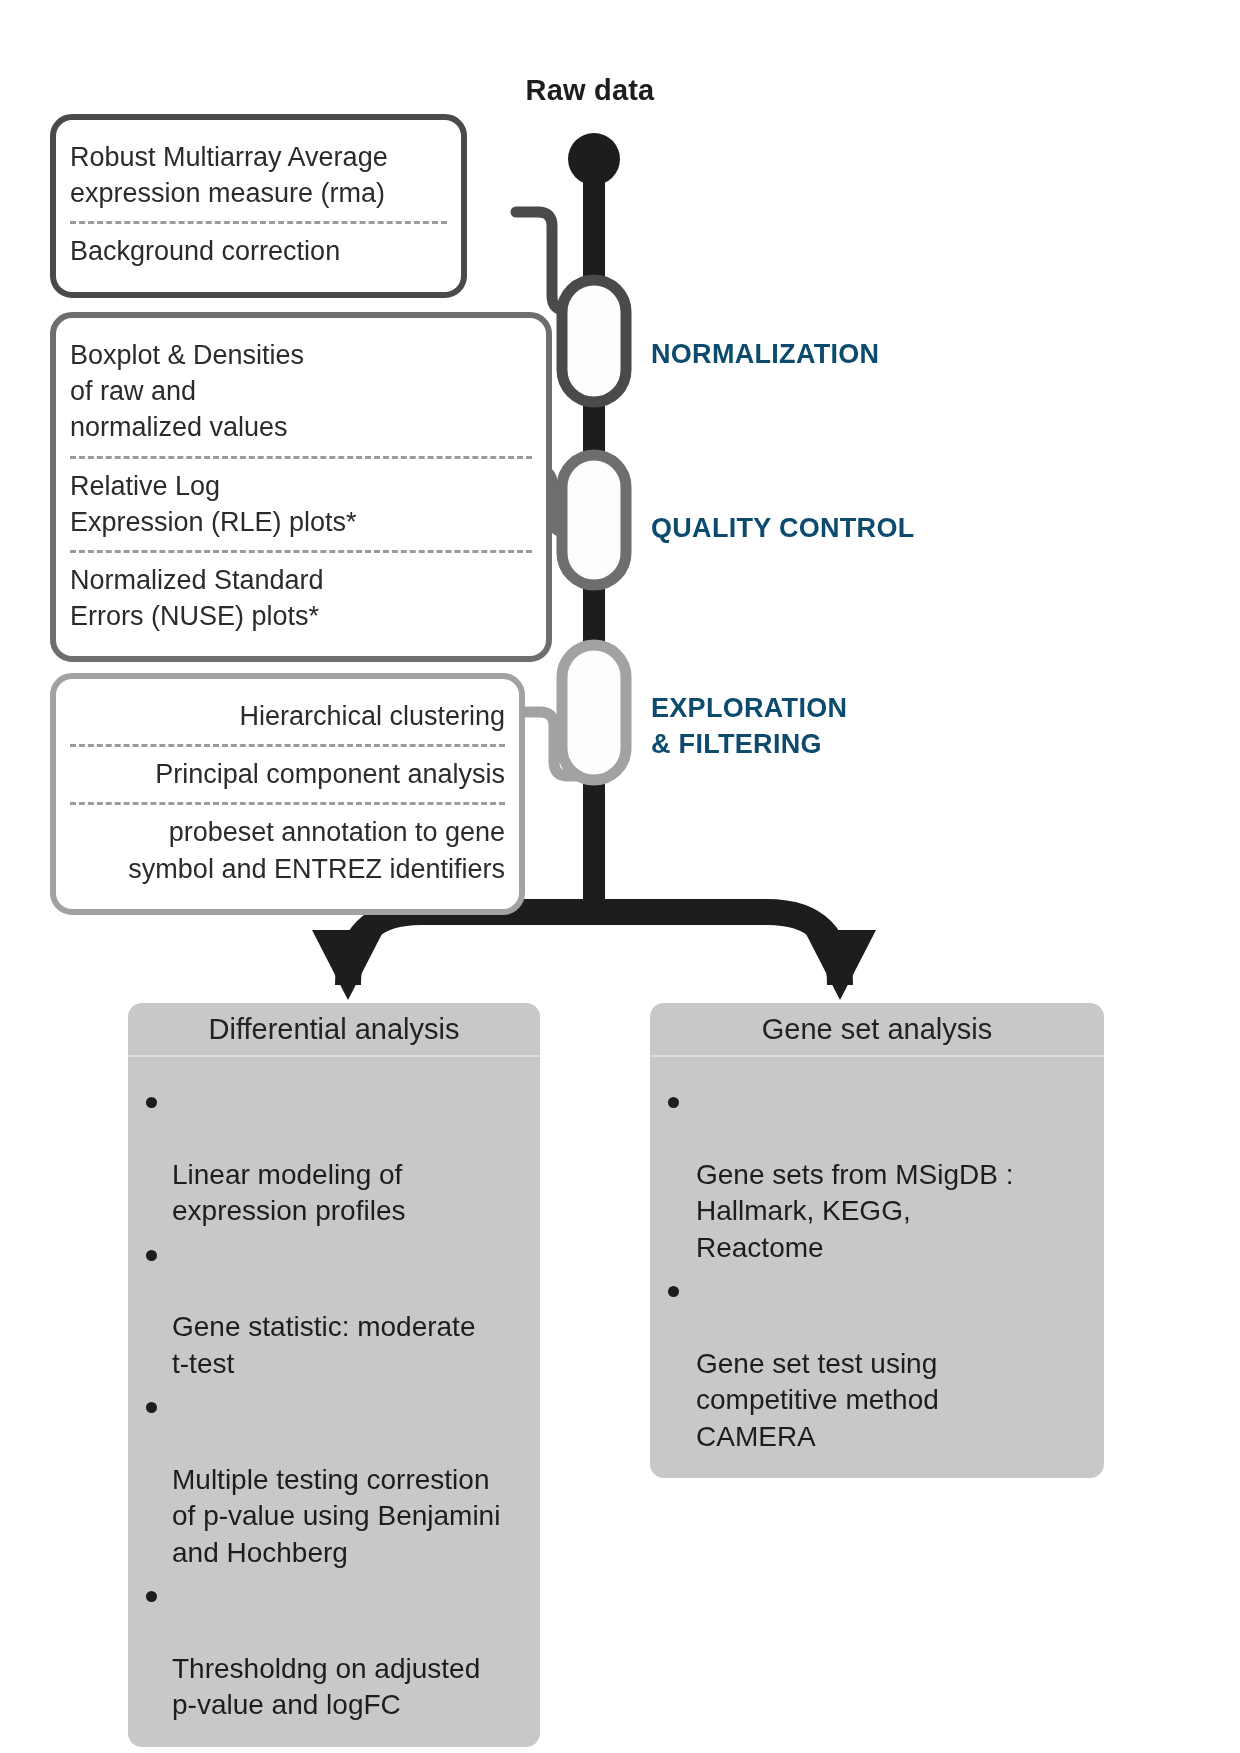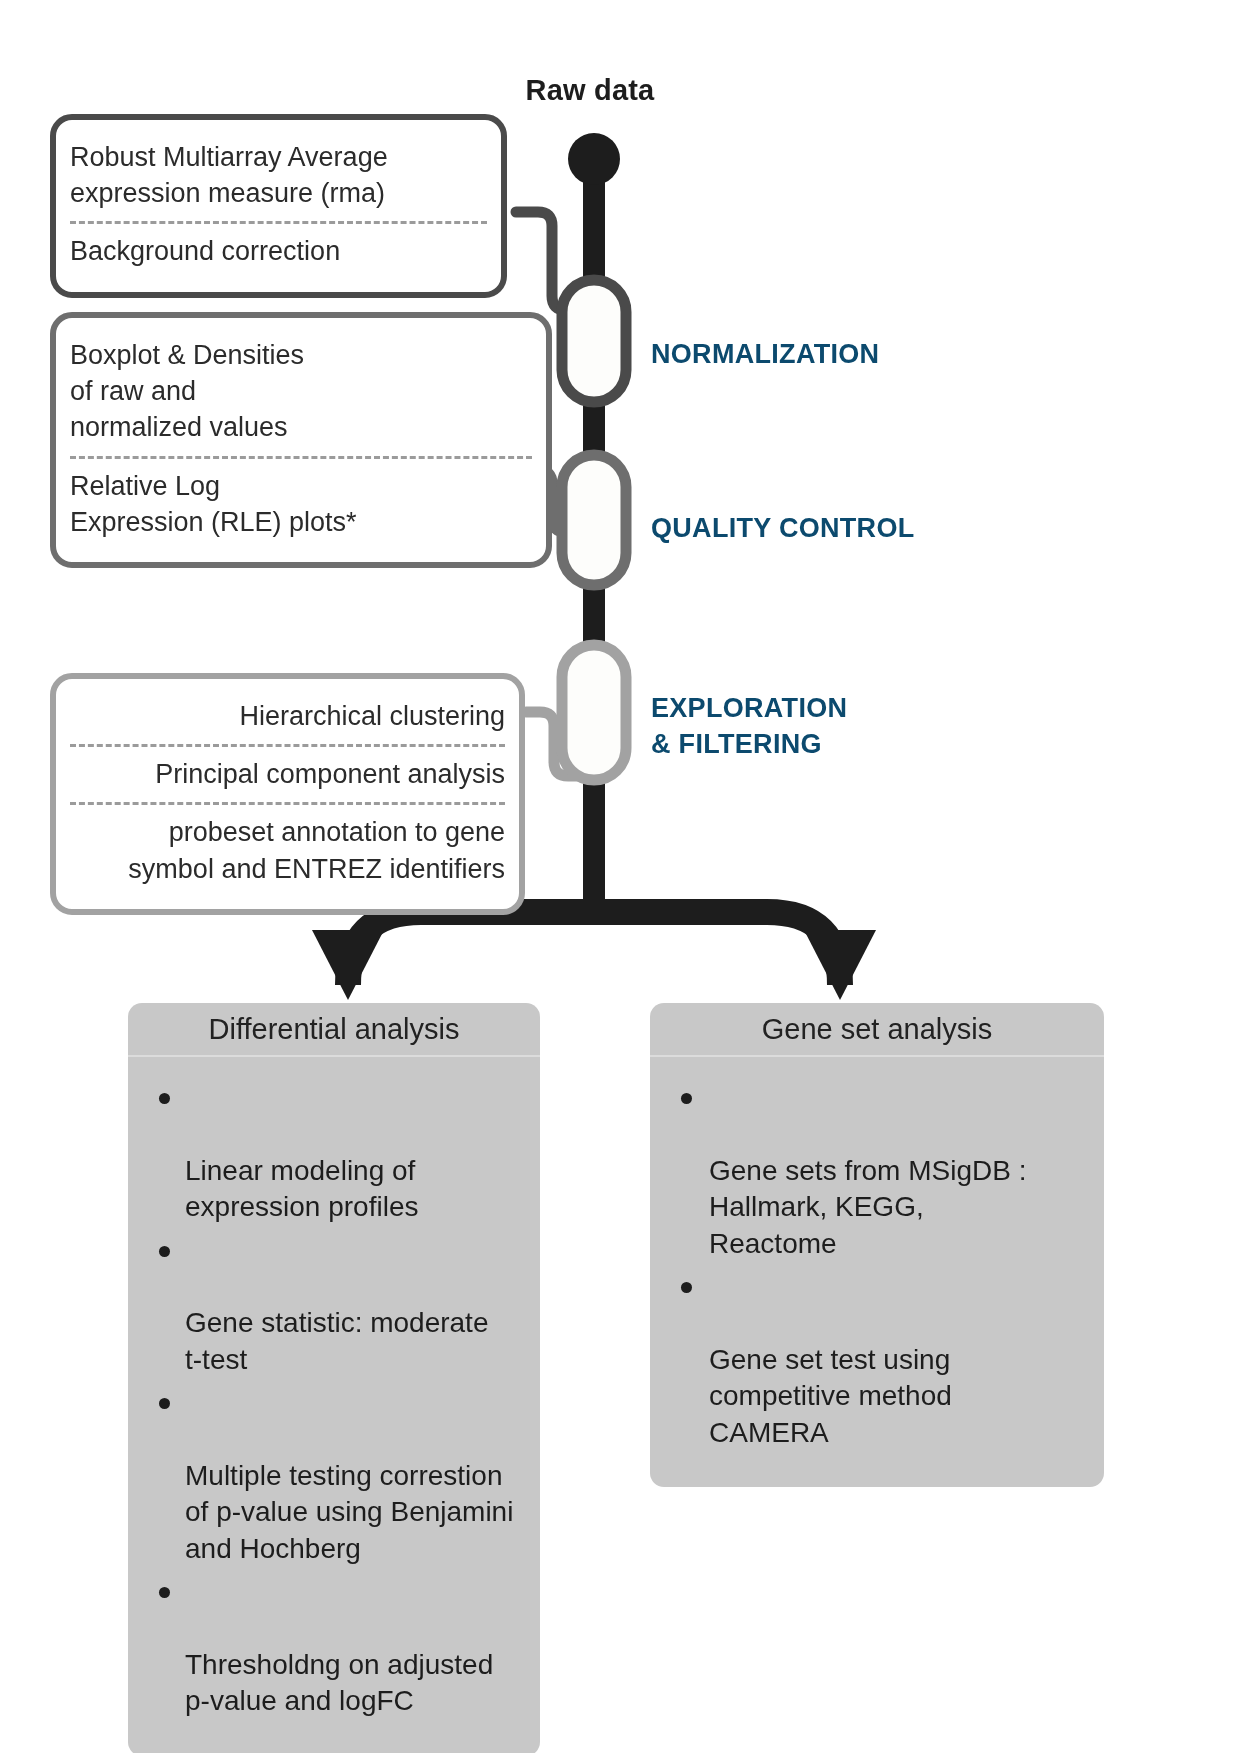--- a/index.html
+++ b/index.html
@@ -58,21 +58,21 @@
     color: #2b2b2b;
     padding: 9px 0 10px 0;
   }
   .card .row + .row {
     border-top: 3px dashed #9b9b9b;
   }
 
   #card-norm {
     left: 50px;
     top: 114px;
-    width: 457px;
+    width: 417px;
     border-width: 6px;
     border-color: #4a4a4a;
   }
   #card-qc {
     left: 50px;
     top: 312px;
     width: 502px;
     border-width: 6px;
     border-color: #6e6e6e;
   }
@@ -109,22 +109,22 @@
   }
   .panel-title {
     text-align: center;
     font-size: 29px;
     color: #222222;
     padding: 10px 10px 9px 10px;
     border-bottom: 2px solid #dcdcdc;
   }
   .panel ul {
     list-style: none;
-    margin: 13px;
-    padding: 10px 12px 16px 14px;
+    margin: 0;
+    padding: 27px 12px 16px 14px;
   }
   .panel li {
     position: relative;
     font-size: 28px;
     line-height: 1.30;
     color: #1d1d1d;
     padding-left: 30px;
     margin-bottom: 7px;
   }
   .panel li .bullet {
@@ -188,20 +188,22 @@
 expression measure (rma)</div>
     <div class="row" style="white-space:pre-line">Background correction</div>
   </div>
 
   <div class="card" id="card-qc">
     <div class="row" style="white-space:pre-line">Boxplot &amp; Densities
 of raw and
 normalized values</div>
     <div class="row" style="white-space:pre-line">Relative Log
 Expression (RLE) plots*</div>
+    <div class="row" style="white-space:pre-line">Normalized Standard
+Errors (NUSE) plots*</div>
   </div>
 
   <div class="card" id="card-explo">
     <div class="row" style="white-space:pre-line">Hierarchical clustering</div>
     <div class="row" style="white-space:pre-line">Principal component analysis</div>
     <div class="row" style="white-space:pre-line">probeset annotation to gene
 symbol and ENTREZ identifiers</div>
   </div>
 
   <div class="stage-label" id="label-norm">NORMALIZATION</div>

